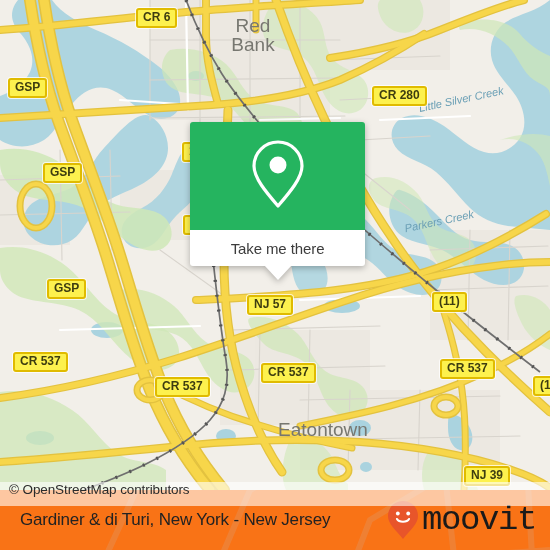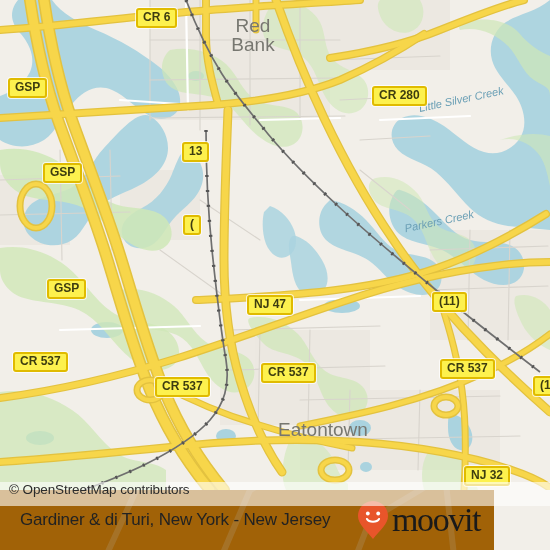--- a/index.html
+++ b/index.html
@@ -45,37 +45,37 @@
   #popup .tail{
     position:absolute;left:50%;bottom:-14px;margin-left:-14px;
     width:0;height:0;
     border-left:14px solid transparent;
     border-right:14px solid transparent;
     border-top:15px solid #ffffff;
   }
 
   
   #bottombar{
-    position:absolute;left:0;top:490px;width:494px;height:60px;
-    background:#a16207;overflow:hidden;
+    position:absolute;left:0;top:490px;width:550px;height:60px;
+    background:#f97316;overflow:hidden;
     display:flex;align-items:center;justify-content:space-between;
     z-index:25;
   }
   #bottombar .ghost{position:absolute;left:0;top:-150px;width:550px;height:360px;opacity:0.16;pointer-events:none;}
   #bottombar .title{
     position:relative;z-index:2;
     font-size:17px;color:#222222;padding-left:20px;letter-spacing:-0.2px;white-space:nowrap;
   }
   #bottombar .brand{
     position:relative;z-index:2;display:flex;align-items:center;
     padding-right:14px;gap:3px;
   }
   #bottombar .brand .wordmark{
     font-size:34px;color:#1a1a1a;letter-spacing:-1.4px;line-height:1;
-    font-family:Liberation Serif, serif;
+    font-family:Liberation Mono, monospace;
   }
 </style>
 </head>
 <body>
 
 <div id="app">
 
   <div id="map">
     <svg width="550" height="490" viewBox="0 0 550 490" xmlns="http://www.w3.org/2000/svg">
       <defs>
@@ -270,35 +270,49 @@
     </svg>
 
     <div id="shields">
         <div style="position: absolute; left: 136px; top: 8px; background: rgb(253, 241, 78); border: 2px solid rgb(224, 187, 0); border-radius: 3px; padding: 1px 5px 2px; font-size: 12px; font-weight: bold; color: rgb(61, 61, 16); font-family: &quot;Liberation Sans&quot;, sans-serif; line-height: 13px; white-space: nowrap; box-shadow: rgba(255, 255, 255, 0.75) 0px 0px 0px 1px;">CR 6</div>
         <div style="position: absolute; left: 8px; top: 78px; background: rgb(253, 241, 78); border: 2px solid rgb(224, 187, 0); border-radius: 3px; padding: 1px 5px 2px; font-size: 12px; font-weight: bold; color: rgb(61, 61, 16); font-family: &quot;Liberation Sans&quot;, sans-serif; line-height: 13px; white-space: nowrap; box-shadow: rgba(255, 255, 255, 0.75) 0px 0px 0px 1px;">GSP</div>
         <div style="position: absolute; left: 372px; top: 86px; background: rgb(253, 241, 78); border: 2px solid rgb(224, 187, 0); border-radius: 3px; padding: 1px 5px 2px; font-size: 12px; font-weight: bold; color: rgb(61, 61, 16); font-family: &quot;Liberation Sans&quot;, sans-serif; line-height: 13px; white-space: nowrap; box-shadow: rgba(255, 255, 255, 0.75) 0px 0px 0px 1px;">CR 280</div>
         <div style="position: absolute; left: 43px; top: 163px; background: rgb(253, 241, 78); border: 2px solid rgb(224, 187, 0); border-radius: 3px; padding: 1px 5px 2px; font-size: 12px; font-weight: bold; color: rgb(61, 61, 16); font-family: &quot;Liberation Sans&quot;, sans-serif; line-height: 13px; white-space: nowrap; box-shadow: rgba(255, 255, 255, 0.75) 0px 0px 0px 1px;">GSP</div>
         <div style="position: absolute; left: 182px; top: 142px; background: rgb(253, 241, 78); border: 2px solid rgb(224, 187, 0); border-radius: 3px; padding: 1px 5px 2px; font-size: 12px; font-weight: bold; color: rgb(61, 61, 16); font-family: &quot;Liberation Sans&quot;, sans-serif; line-height: 13px; white-space: nowrap; box-shadow: rgba(255, 255, 255, 0.75) 0px 0px 0px 1px;">13</div>
         <div style="position: absolute; left: 183px; top: 215px; background: rgb(253, 241, 78); border: 2px solid rgb(224, 187, 0); border-radius: 3px; padding: 1px 5px 2px; font-size: 12px; font-weight: bold; color: rgb(61, 61, 16); font-family: &quot;Liberation Sans&quot;, sans-serif; line-height: 13px; white-space: nowrap; box-shadow: rgba(255, 255, 255, 0.75) 0px 0px 0px 1px;">(</div>
         <div style="position: absolute; left: 47px; top: 279px; background: rgb(253, 241, 78); border: 2px solid rgb(224, 187, 0); border-radius: 3px; padding: 1px 5px 2px; font-size: 12px; font-weight: bold; color: rgb(61, 61, 16); font-family: &quot;Liberation Sans&quot;, sans-serif; line-height: 13px; white-space: nowrap; box-shadow: rgba(255, 255, 255, 0.75) 0px 0px 0px 1px;">GSP</div>
-        <div style="position: absolute; left: 247px; top: 295px; background: rgb(253, 241, 78); border: 2px solid rgb(224, 187, 0); border-radius: 3px; padding: 1px 5px 2px; font-size: 12px; font-weight: bold; color: rgb(61, 61, 16); font-family: &quot;Liberation Sans&quot;, sans-serif; line-height: 13px; white-space: nowrap; box-shadow: rgba(255, 255, 255, 0.75) 0px 0px 0px 1px;">NJ 47</div>
+        <div style="position: absolute; left: 247px; top: 295px; background: rgb(253, 241, 78); border: 2px solid rgb(224, 187, 0); border-radius: 3px; padding: 1px 5px 2px; font-size: 12px; font-weight: bold; color: rgb(61, 61, 16); font-family: &quot;Liberation Sans&quot;, sans-serif; line-height: 13px; white-space: nowrap; box-shadow: rgba(255, 255, 255, 0.75) 0px 0px 0px 1px;">NJ 57</div>
         <div style="position: absolute; left: 432px; top: 292px; background: rgb(253, 241, 78); border: 2px solid rgb(224, 187, 0); border-radius: 3px; padding: 1px 5px 2px; font-size: 12px; font-weight: bold; color: rgb(61, 61, 16); font-family: &quot;Liberation Sans&quot;, sans-serif; line-height: 13px; white-space: nowrap; box-shadow: rgba(255, 255, 255, 0.75) 0px 0px 0px 1px;">(11)</div>
         <div style="position: absolute; left: 13px; top: 352px; background: rgb(253, 241, 78); border: 2px solid rgb(224, 187, 0); border-radius: 3px; padding: 1px 5px 2px; font-size: 12px; font-weight: bold; color: rgb(61, 61, 16); font-family: &quot;Liberation Sans&quot;, sans-serif; line-height: 13px; white-space: nowrap; box-shadow: rgba(255, 255, 255, 0.75) 0px 0px 0px 1px;">CR 537</div>
         <div style="position: absolute; left: 261px; top: 363px; background: rgb(253, 241, 78); border: 2px solid rgb(224, 187, 0); border-radius: 3px; padding: 1px 5px 2px; font-size: 12px; font-weight: bold; color: rgb(61, 61, 16); font-family: &quot;Liberation Sans&quot;, sans-serif; line-height: 13px; white-space: nowrap; box-shadow: rgba(255, 255, 255, 0.75) 0px 0px 0px 1px;">CR 537</div>
         <div style="position: absolute; left: 440px; top: 359px; background: rgb(253, 241, 78); border: 2px solid rgb(224, 187, 0); border-radius: 3px; padding: 1px 5px 2px; font-size: 12px; font-weight: bold; color: rgb(61, 61, 16); font-family: &quot;Liberation Sans&quot;, sans-serif; line-height: 13px; white-space: nowrap; box-shadow: rgba(255, 255, 255, 0.75) 0px 0px 0px 1px;">CR 537</div>
         <div style="position: absolute; left: 155px; top: 377px; background: rgb(253, 241, 78); border: 2px solid rgb(224, 187, 0); border-radius: 3px; padding: 1px 5px 2px; font-size: 12px; font-weight: bold; color: rgb(61, 61, 16); font-family: &quot;Liberation Sans&quot;, sans-serif; line-height: 13px; white-space: nowrap; box-shadow: rgba(255, 255, 255, 0.75) 0px 0px 0px 1px;">CR 537</div>
         <div style="position: absolute; left: 533px; top: 376px; background: rgb(253, 241, 78); border: 2px solid rgb(224, 187, 0); border-radius: 3px; padding: 1px 5px 2px; font-size: 12px; font-weight: bold; color: rgb(61, 61, 16); font-family: &quot;Liberation Sans&quot;, sans-serif; line-height: 13px; white-space: nowrap; box-shadow: rgba(255, 255, 255, 0.75) 0px 0px 0px 1px;">(11)</div>
-        <div style="position: absolute; left: 464px; top: 466px; background: rgb(253, 241, 78); border: 2px solid rgb(224, 187, 0); border-radius: 3px; padding: 1px 5px 2px; font-size: 12px; font-weight: bold; color: rgb(61, 61, 16); font-family: &quot;Liberation Sans&quot;, sans-serif; line-height: 13px; white-space: nowrap; box-shadow: rgba(255, 255, 255, 0.75) 0px 0px 0px 1px;">NJ 32</div>
+        <div style="position: absolute; left: 464px; top: 466px; background: rgb(253, 241, 78); border: 2px solid rgb(224, 187, 0); border-radius: 3px; padding: 1px 5px 2px; font-size: 12px; font-weight: bold; color: rgb(61, 61, 16); font-family: &quot;Liberation Sans&quot;, sans-serif; line-height: 13px; white-space: nowrap; box-shadow: rgba(255, 255, 255, 0.75) 0px 0px 0px 1px;">NJ 39</div>
       </div>
   </div>
 
   <div id="attribution">
     <span class="attr-text">© OpenStreetMap contributors</span>
   </div>
 
+  <div id="popup">
+    <div class="card-top">
+      <span>
+        <svg width="56" height="72" viewBox="0 0 56 72" xmlns="http://www.w3.org/2000/svg">
+          <path d="M28,4 C14.7,4 4,14.7 4,28 C4,40 16,54 28,68 C40,54 52,40 52,28 C52,14.7 41.3,4 28,4 Z" fill="none" stroke="#ffffff" stroke-width="3.2" stroke-linejoin="round"></path>
+          <circle cx="28" cy="27" r="8.5" fill="#ffffff"></circle>
+        </svg>
+      </span>
+    </div>
+    <div class="card-bottom">
+      <span class="cta-label">Take me there</span>
+      <span class="tail"></span>
+    </div>
+  </div>
 
   <div id="bottombar">
     <svg class="ghost" viewBox="0 0 550 360" xmlns="http://www.w3.org/2000/svg">
       <g stroke="#bfc6cc" stroke-width="6" fill="none">
         <path d="M40,360 L150,120 L300,40"></path>
         <path d="M160,360 L250,150 L420,60"></path>
         <path d="M300,360 L370,180 L520,90"></path>
         <path d="M0,250 L550,210"></path>
         <path d="M0,320 L550,285"></path>
         <path d="M430,0 L470,360"></path>

